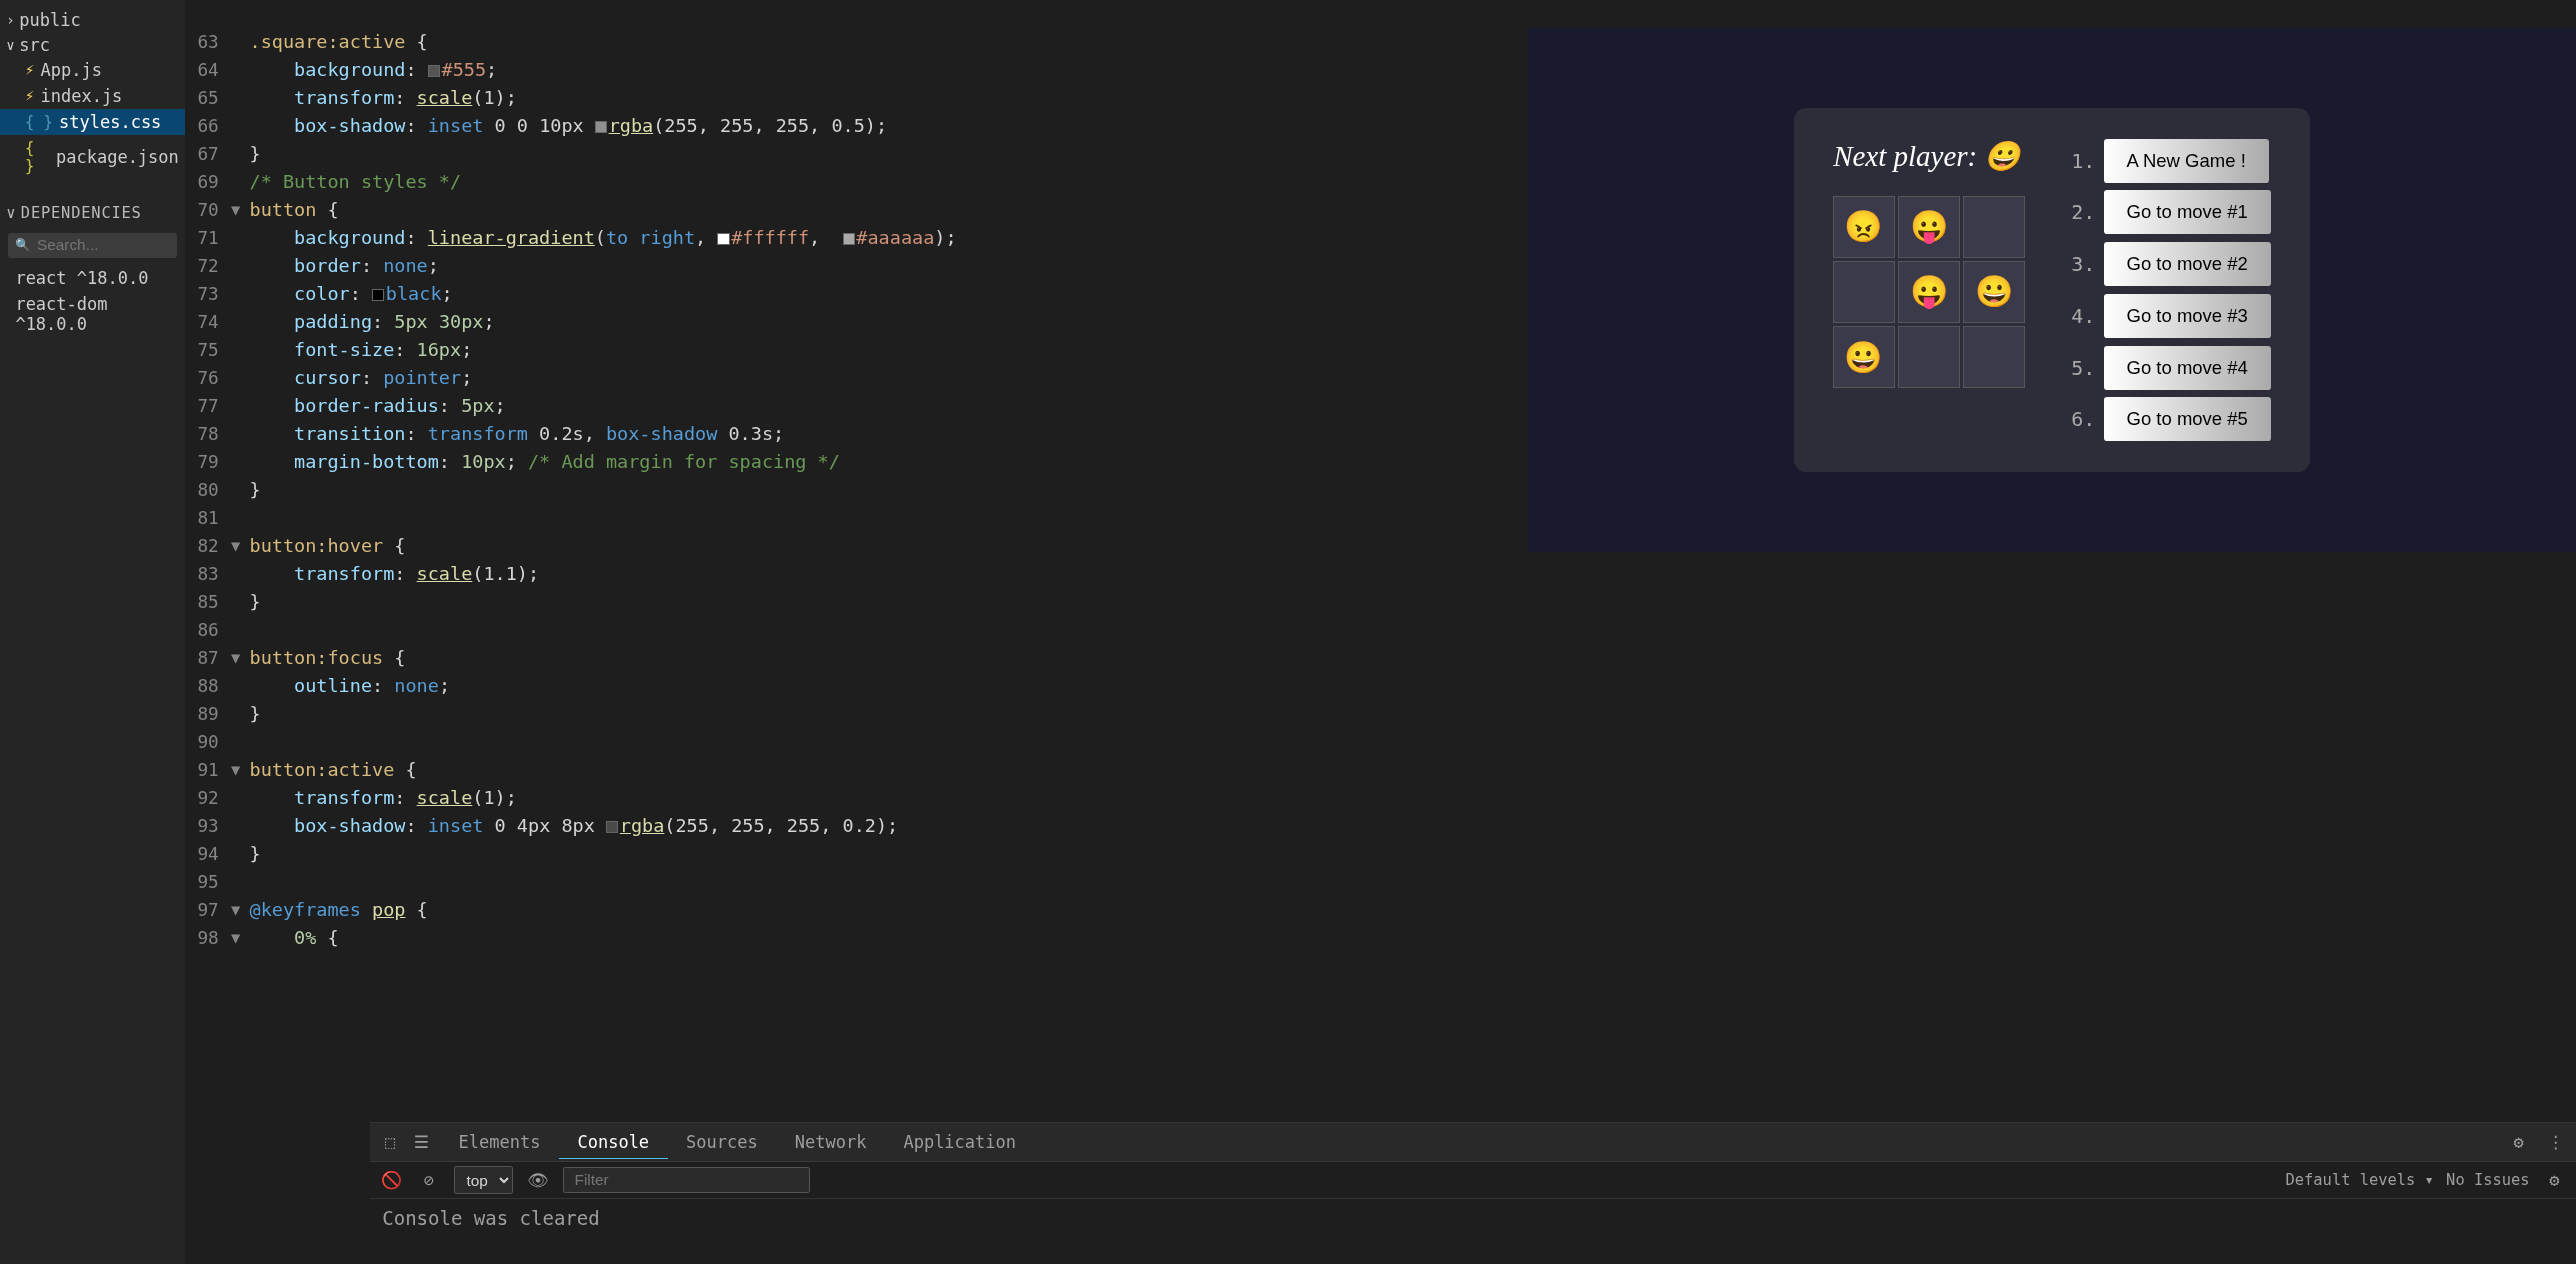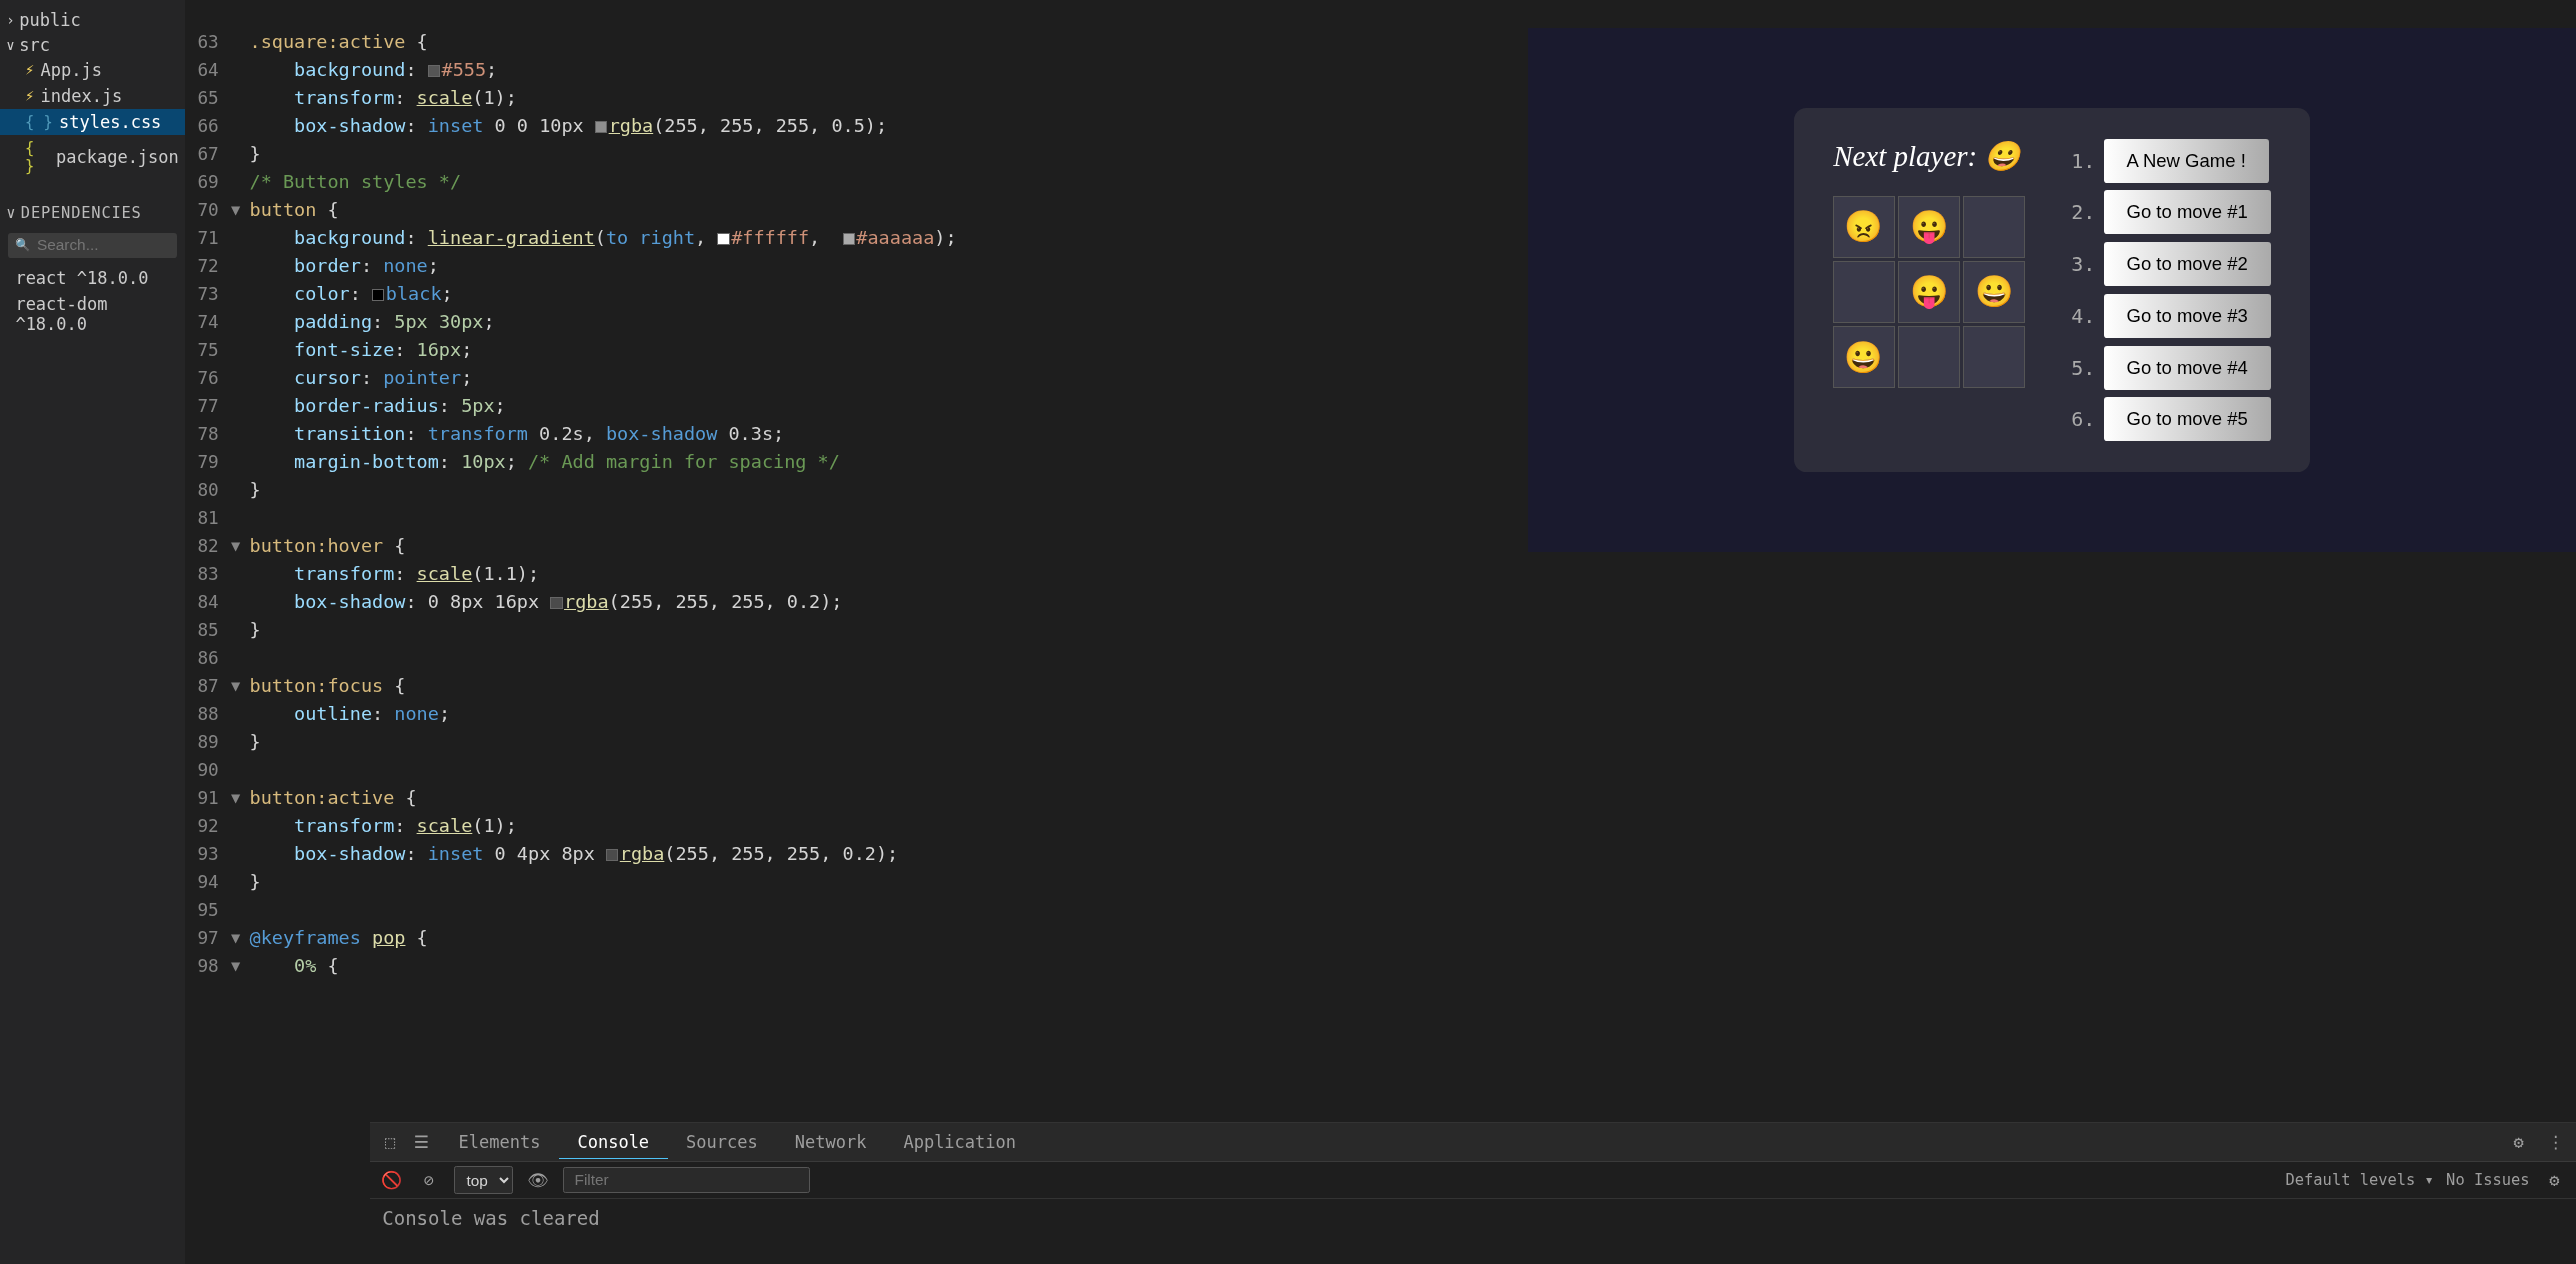--- a/index.html
+++ b/index.html
@@ -489,25 +489,20 @@
         </div>
         <div class="code-line">
           <span class="line-num">82</span>
           <span class="line-arrow">▼</span>
           <span class="line-content"><span class="sel">button:hover</span> {</span>
         </div>
         <div class="code-line">
           <span class="line-num">83</span>
           <span class="line-arrow"></span>
           <span class="line-content">    <span class="prop">transform</span>: <span class="fn">scale</span>(1.1);</span>
-        </div>
-        <div class="code-line">
-          <span class="line-num">84</span>
-          <span class="line-arrow"></span>
-          <span class="line-content">    <span class="prop">box-shadow</span>: 0 8px 16px <span class="color-swatch" style="background:rgba(255,255,255,0.2)"></span><span class="fn">rgba</span>(255, 255, 255, 0.2);</span>
         </div>
         <div class="code-line">
           <span class="line-num">85</span>
           <span class="line-arrow"></span>
           <span class="line-content">}</span>
         </div>
         <div class="code-line">
           <span class="line-num">86</span>
           <span class="line-arrow"></span>
           <span class="line-content"></span>

